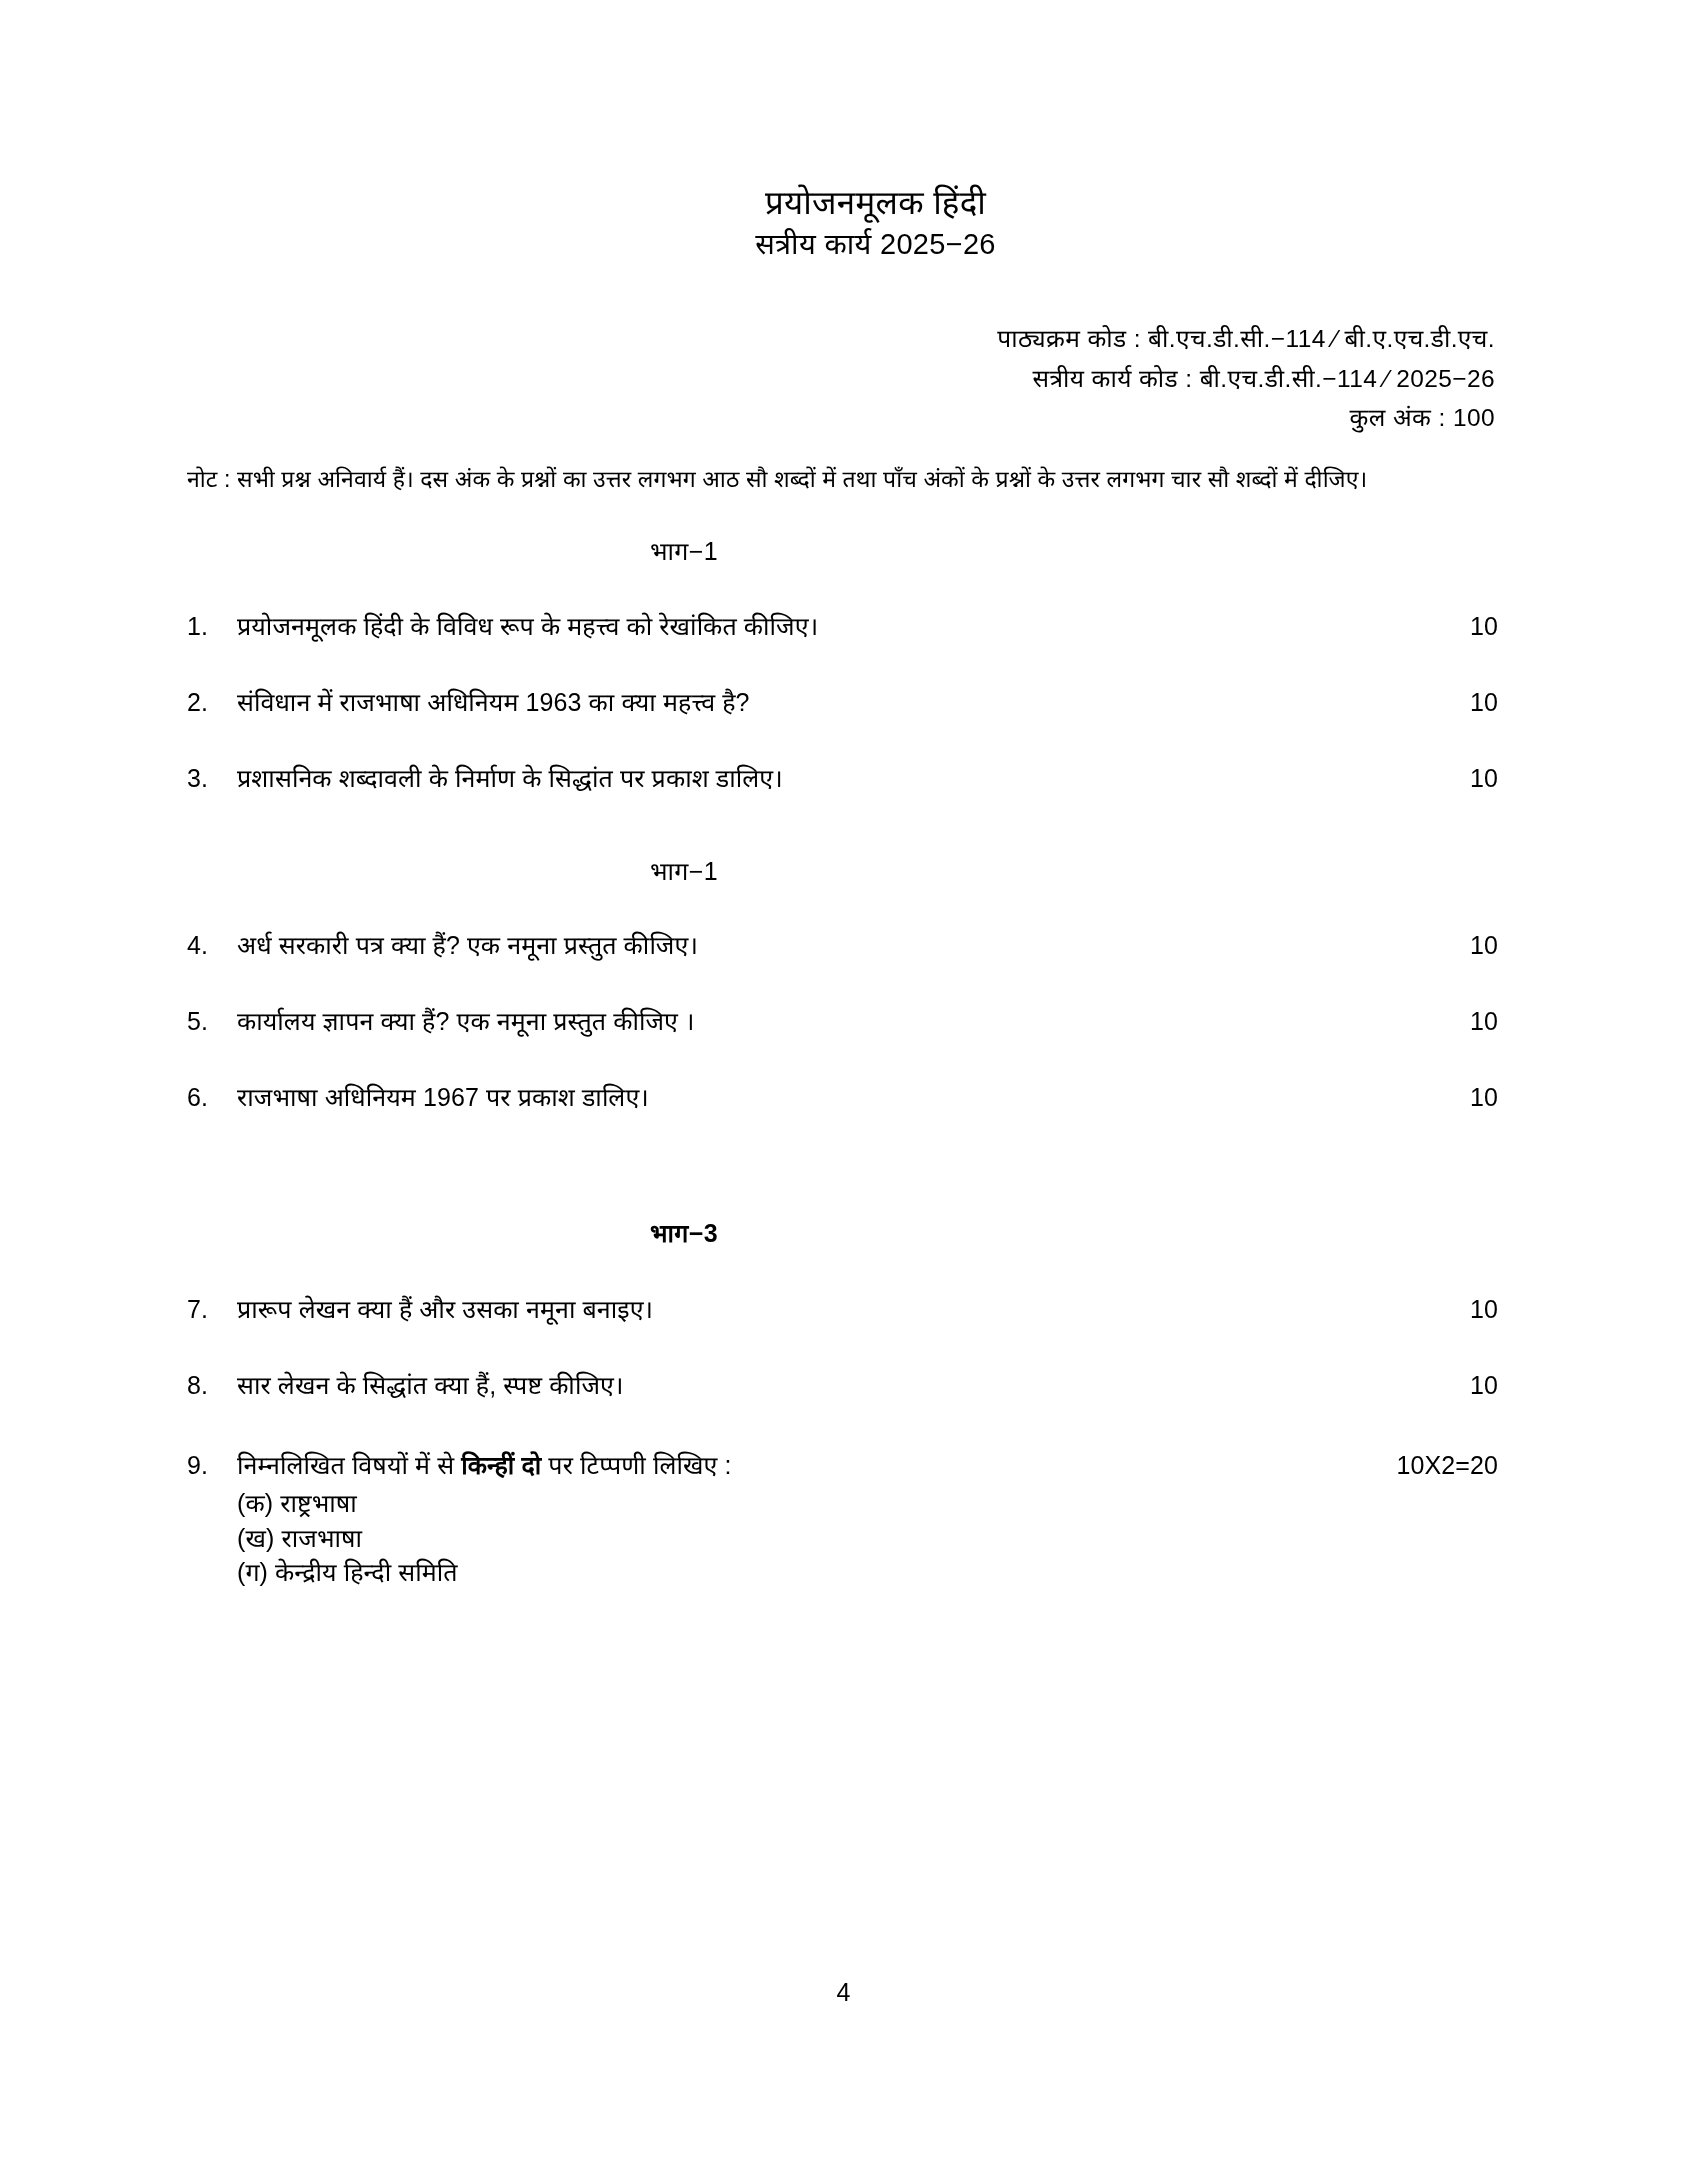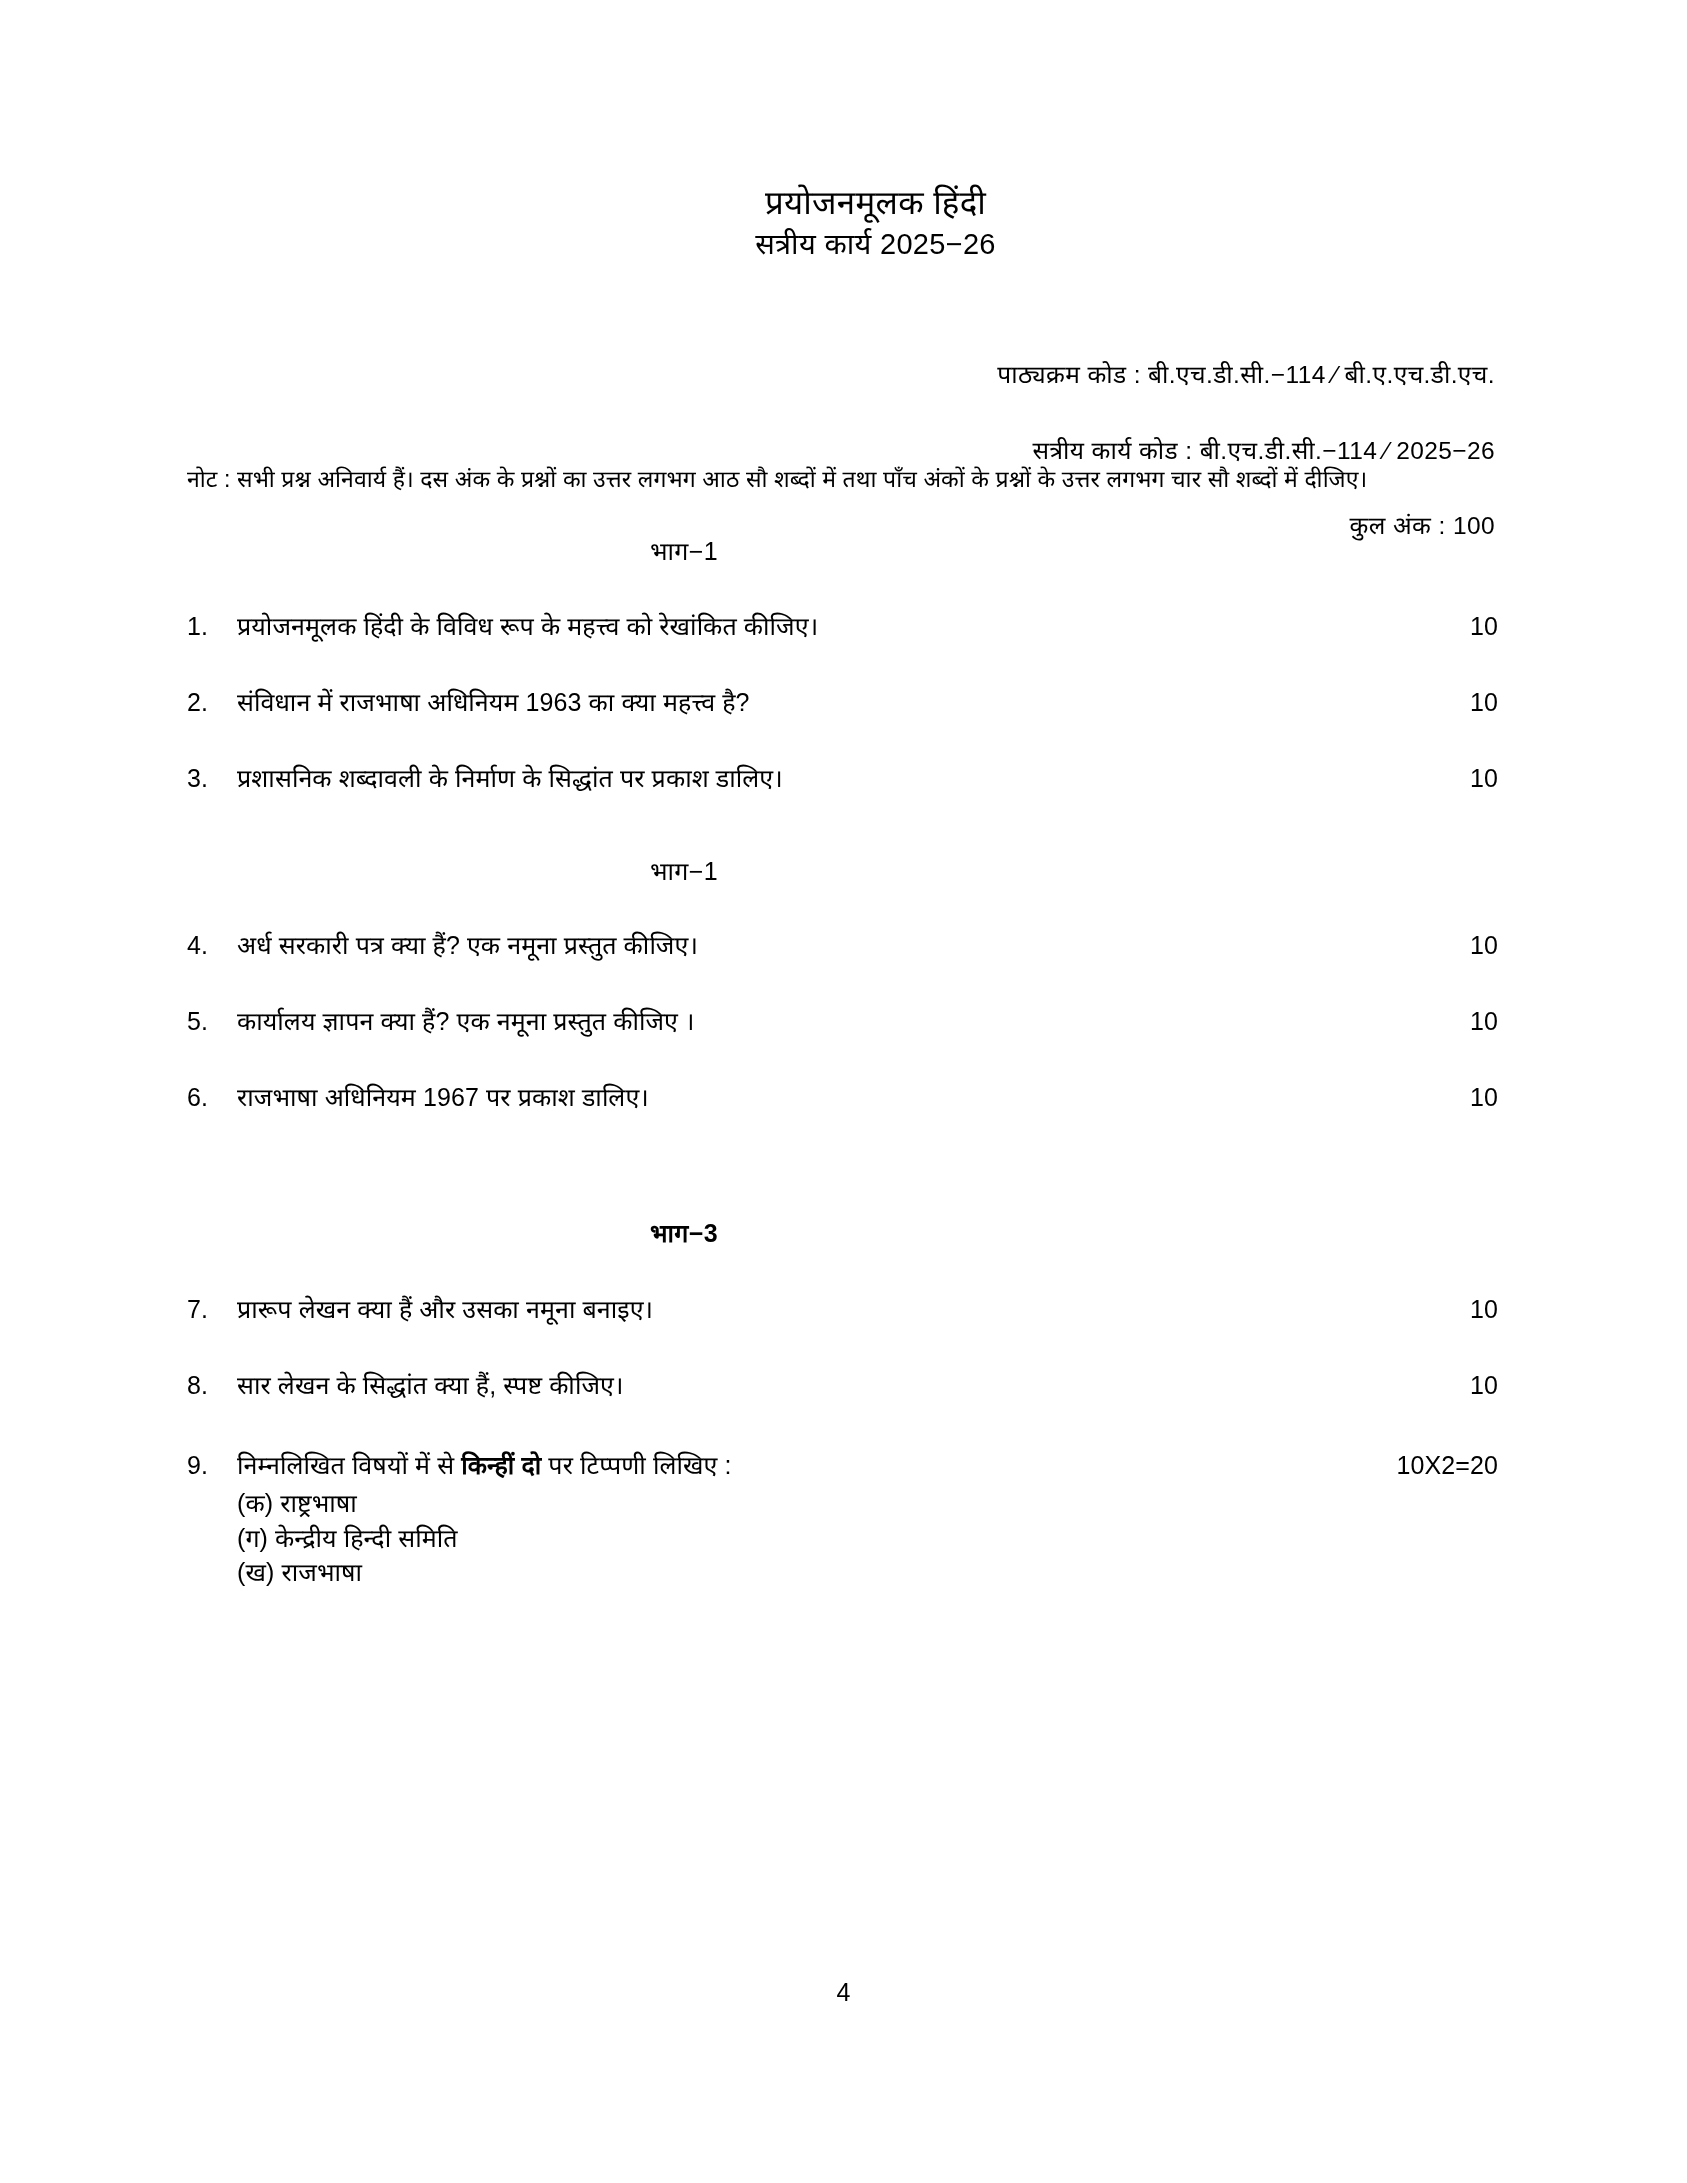--- a/index.html
+++ b/index.html
@@ -44,21 +44,21 @@
   
   .code-block {
     position: absolute;
     right: 192px;
     top: 319px;
     text-align: right;
     font-size: 24.5px;
     line-height: 1.62;
     letter-spacing: 0.4px;
   }
-  .code-line { white-space: nowrap; margin-top: 36px; }
+  .code-line { white-space: nowrap; }
   
   .note {
     position: absolute;
     left: 187px;
     top: 462px;
     width: 1310px;
     font-size: 23px;
     line-height: 1.52;
     text-align: justify;
     letter-spacing: 0.1px;
@@ -201,21 +201,21 @@
     <span class="qtext">सार लेखन के सिद्धांत क्या हैं, स्पष्ट कीजिए।</span>
     <span class="qmarks">10</span>
   </div>
 
   <div class="qrow q9">
     <span class="qnum">9.</span>
     <span class="qtext"><span>निम्नलिखित विषयों में से </span><span class="bold">किन्हीं दो</span><span> पर टिप्पणी लिखिए :</span></span>
     <span class="qmarks">10X2=20</span>
     <div class="sublist">
       <div class="subitem">(क) राष्ट्रभाषा</div>
+      <div class="subitem">(ख) राजभाषा</div>
       <div class="subitem">(ग) केन्द्रीय हिन्दी समिति</div>
-      <div class="subitem">(ख) राजभाषा</div>
     </div>
   </div>
 
   <div class="page-number">4</div>
 
 </div>
 
 
 </body></html>

